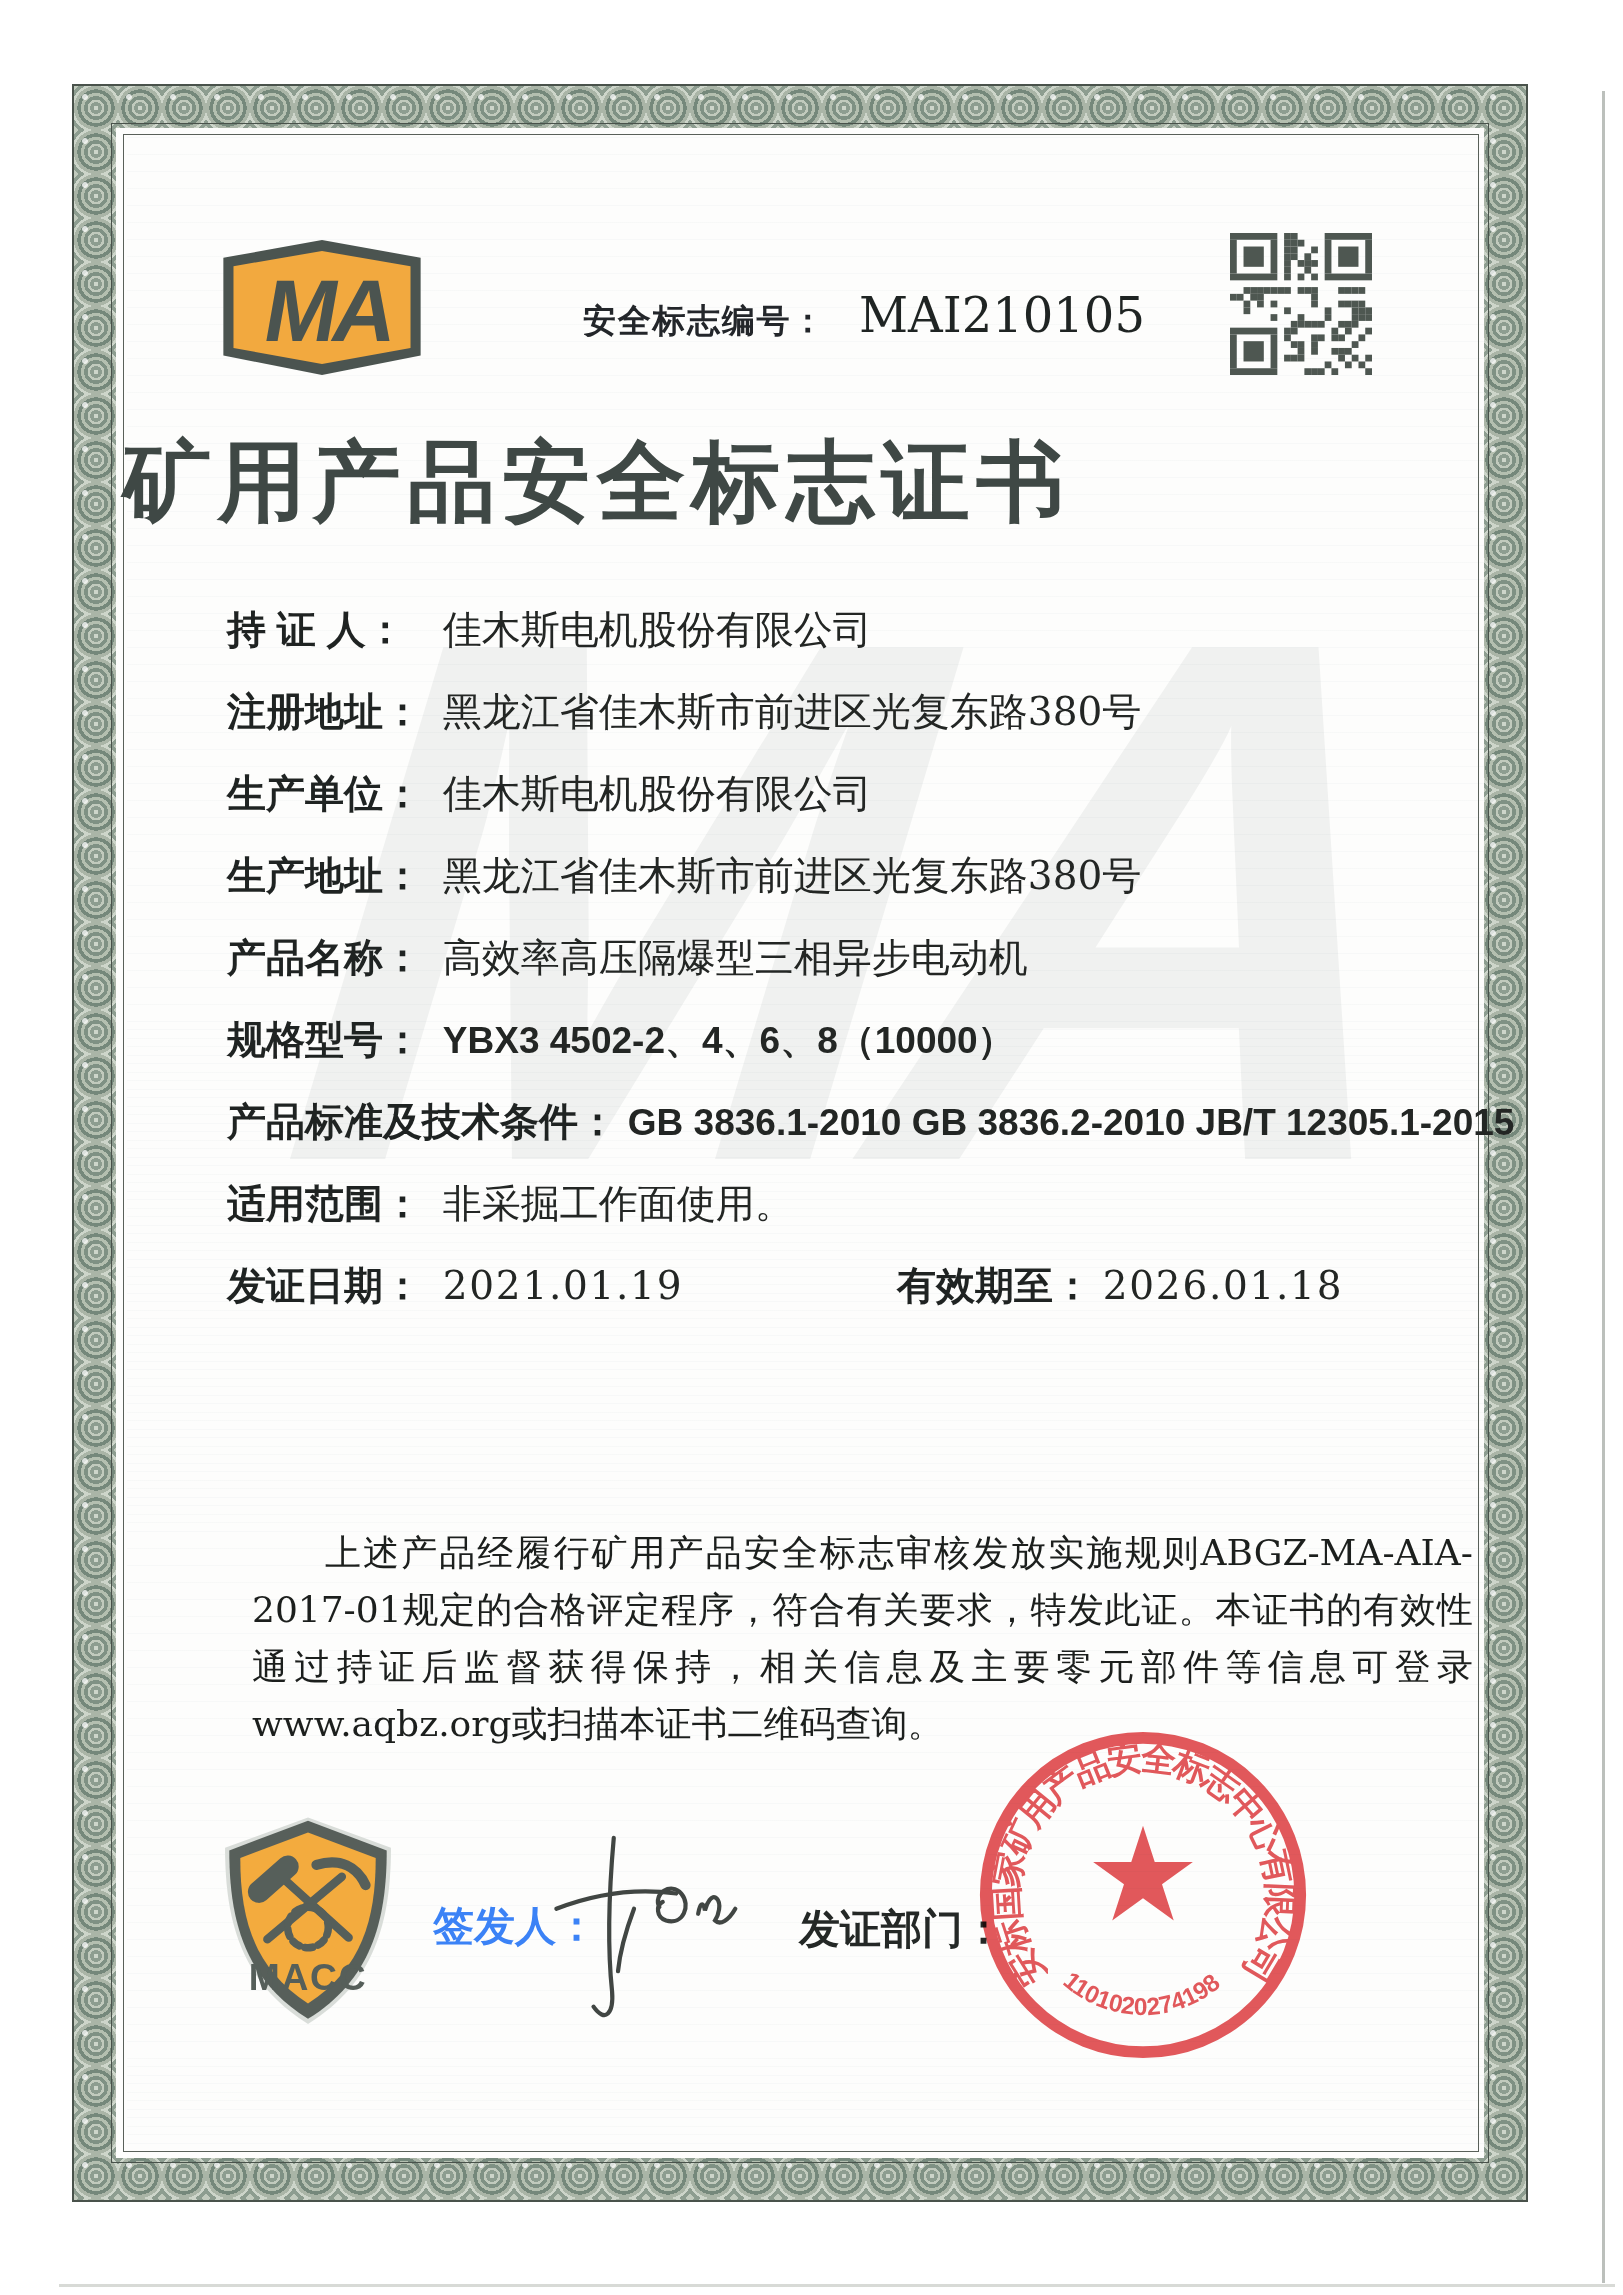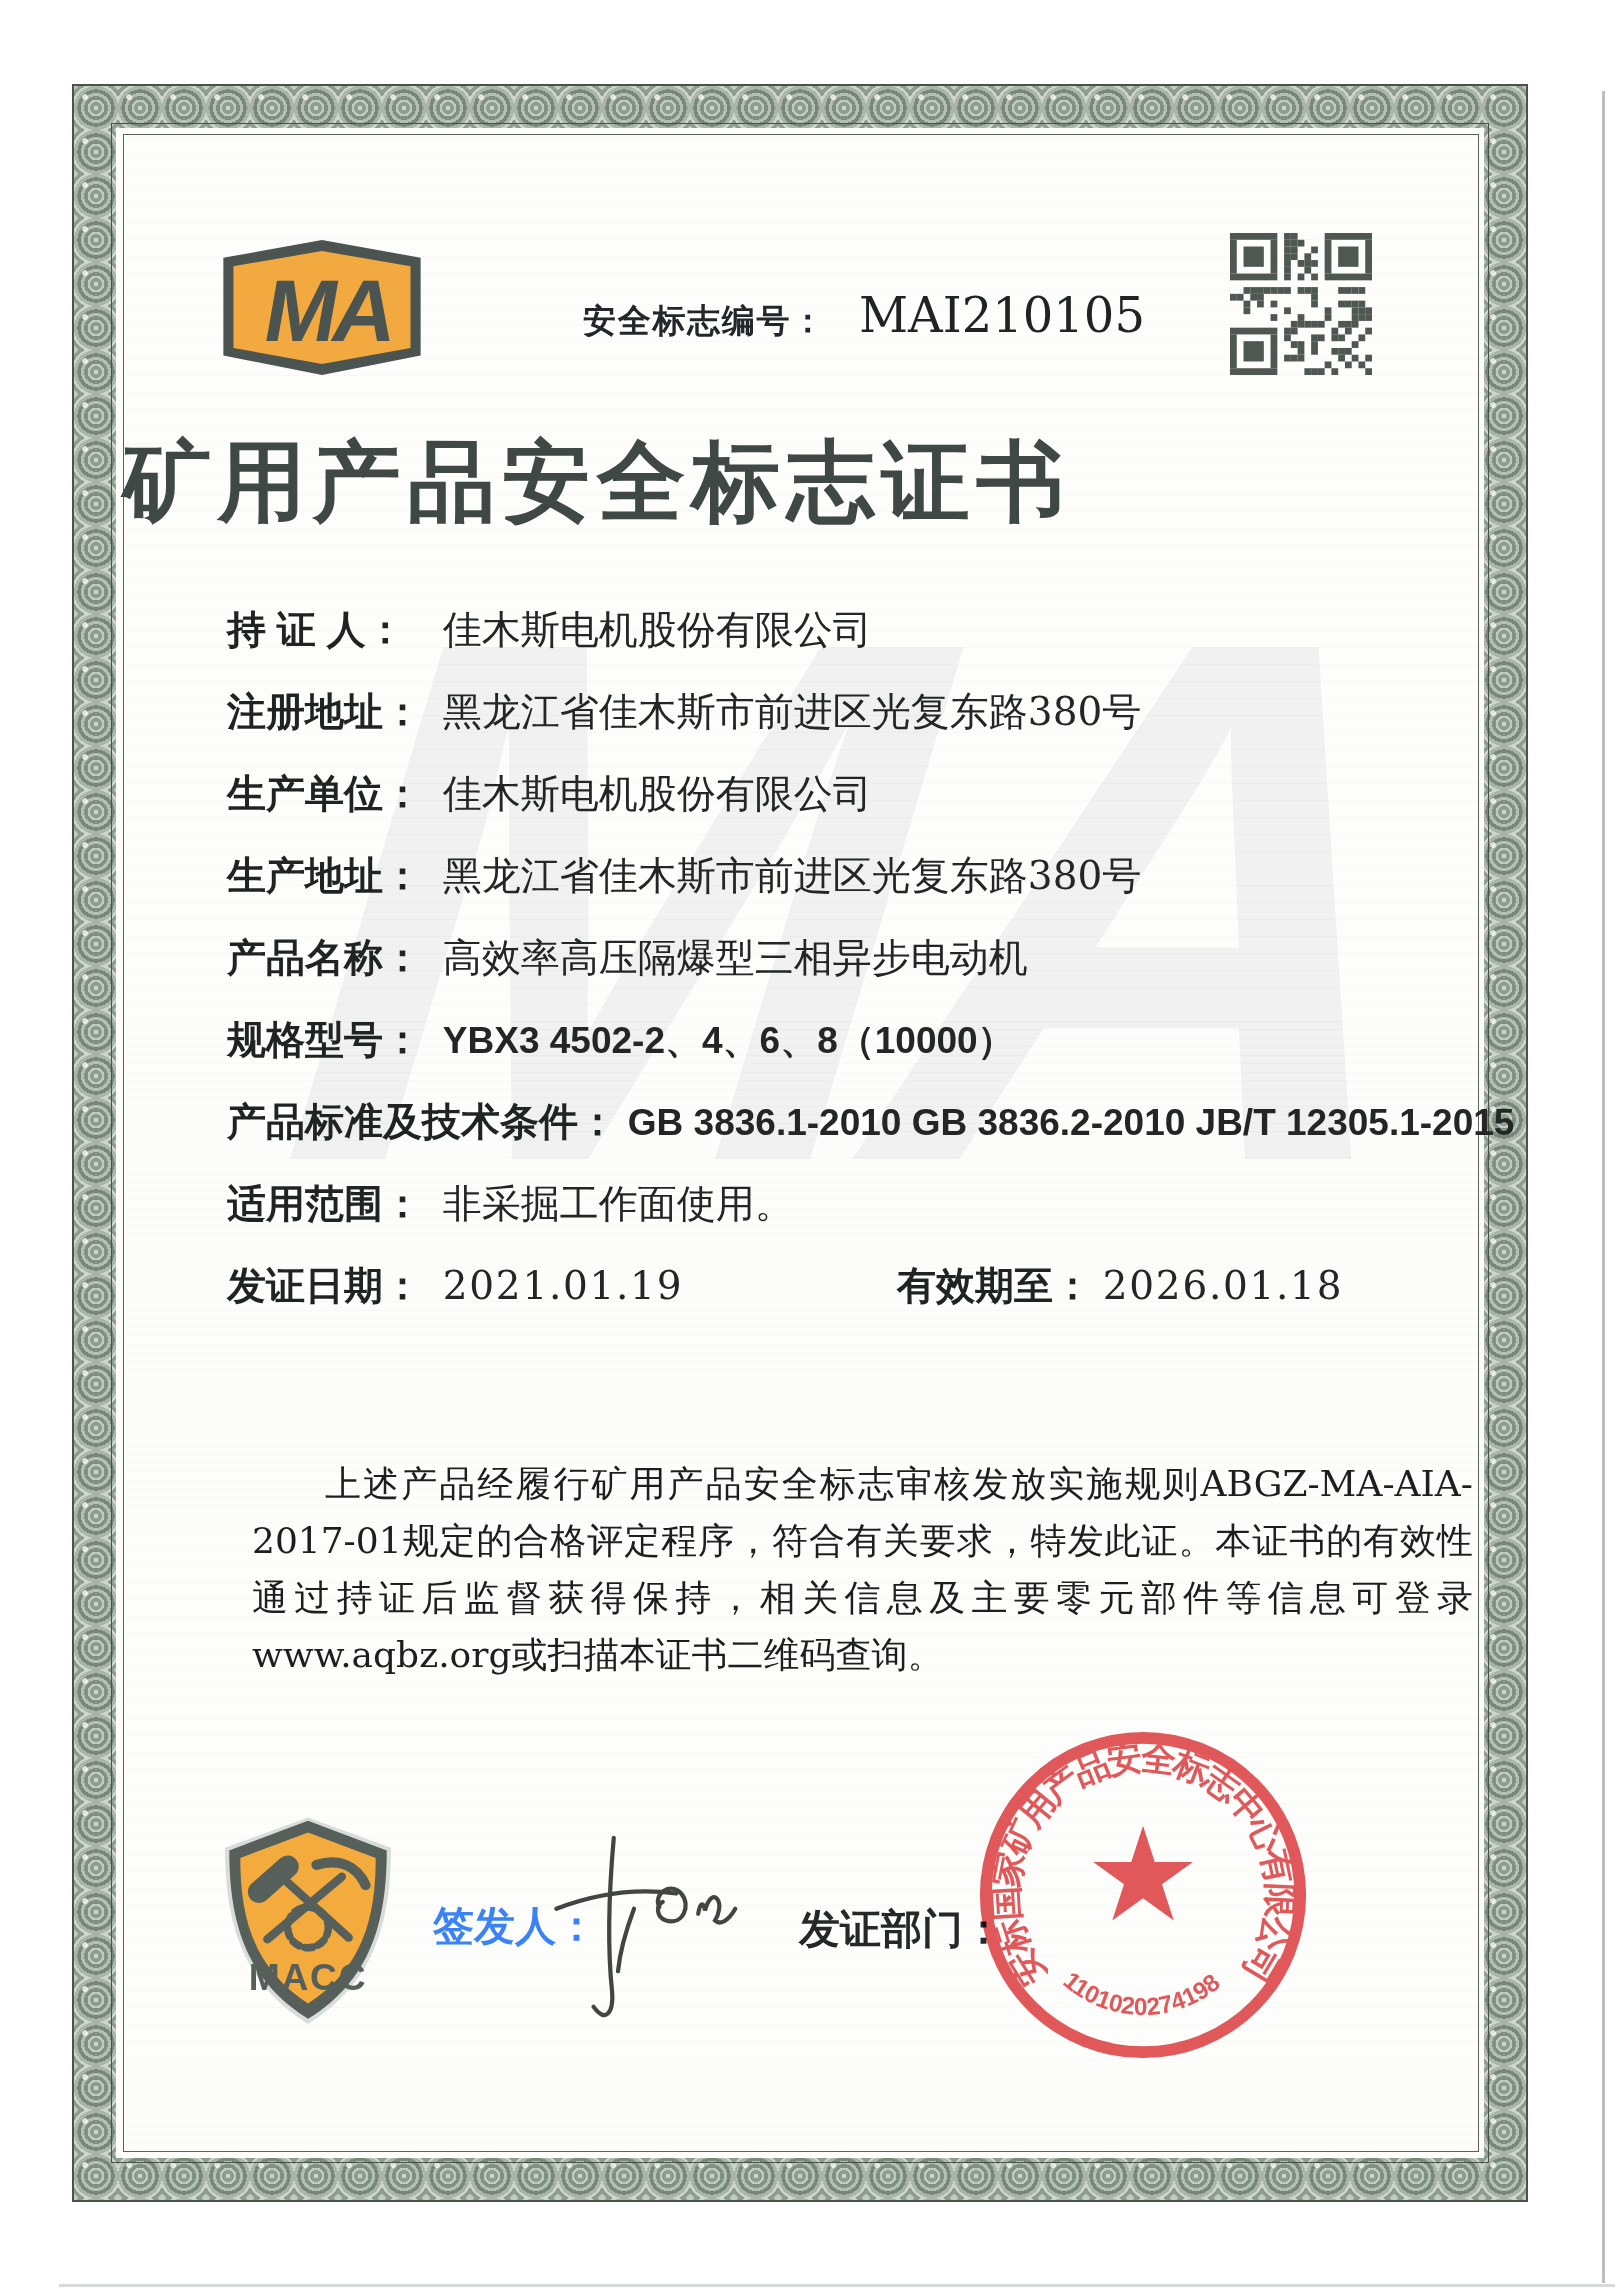--- a/index.html
+++ b/index.html
@@ -37,21 +37,21 @@
   
   .rows{position:absolute;left:227px;top:609px;width:1253px;z-index:3;}
   .row{height:41px;line-height:41px;margin-bottom:41px;white-space:nowrap;font-size:39px;}
   .row-label{display:inline-block;min-width:205px;font-weight:bold;color:#1f2322;}
   .row-value{font-family:"DejaVu Serif","Liberation Serif",serif;color:#232624;}
   .row.r6 .row-value,.row.r7 .row-value{font-family:"Liberation Sans",sans-serif;font-weight:bold;font-size:37px;}
   .row.dates .row-label.second{margin-left:203px;min-width:0;}
   .row.dates .row-value{letter-spacing:1.7px;}
   .row.dates .row-value.second{}
   
-  .para{position:absolute;left:252px;top:1455px;width:1221px;z-index:3;
+  .para{position:absolute;left:252px;top:1524px;width:1221px;z-index:3;
         font-family:"DejaVu Serif","Liberation Serif",serif;font-size:36px;line-height:57px;
         text-align:justify;text-indent:73px;color:#1c1f1d;}
   
   .shield{position:absolute;left:208px;top:1814px;z-index:3;}
   .sign-label{position:absolute;left:433px;top:1899px;z-index:3;font-weight:bold;font-size:41px;color:#3b82f6;
               font-family:"DejaVu Serif","Liberation Serif",serif;}
   .signature{position:absolute;left:531px;top:1826px;z-index:4;}
   .dept-label{position:absolute;left:799px;top:1902px;z-index:3;font-weight:bold;font-size:41px;color:#242826;
               font-family:"DejaVu Serif","Liberation Serif",serif;}
   .stamp{position:absolute;left:974px;top:1726px;z-index:5;opacity:.9;mix-blend-mode:multiply;}

